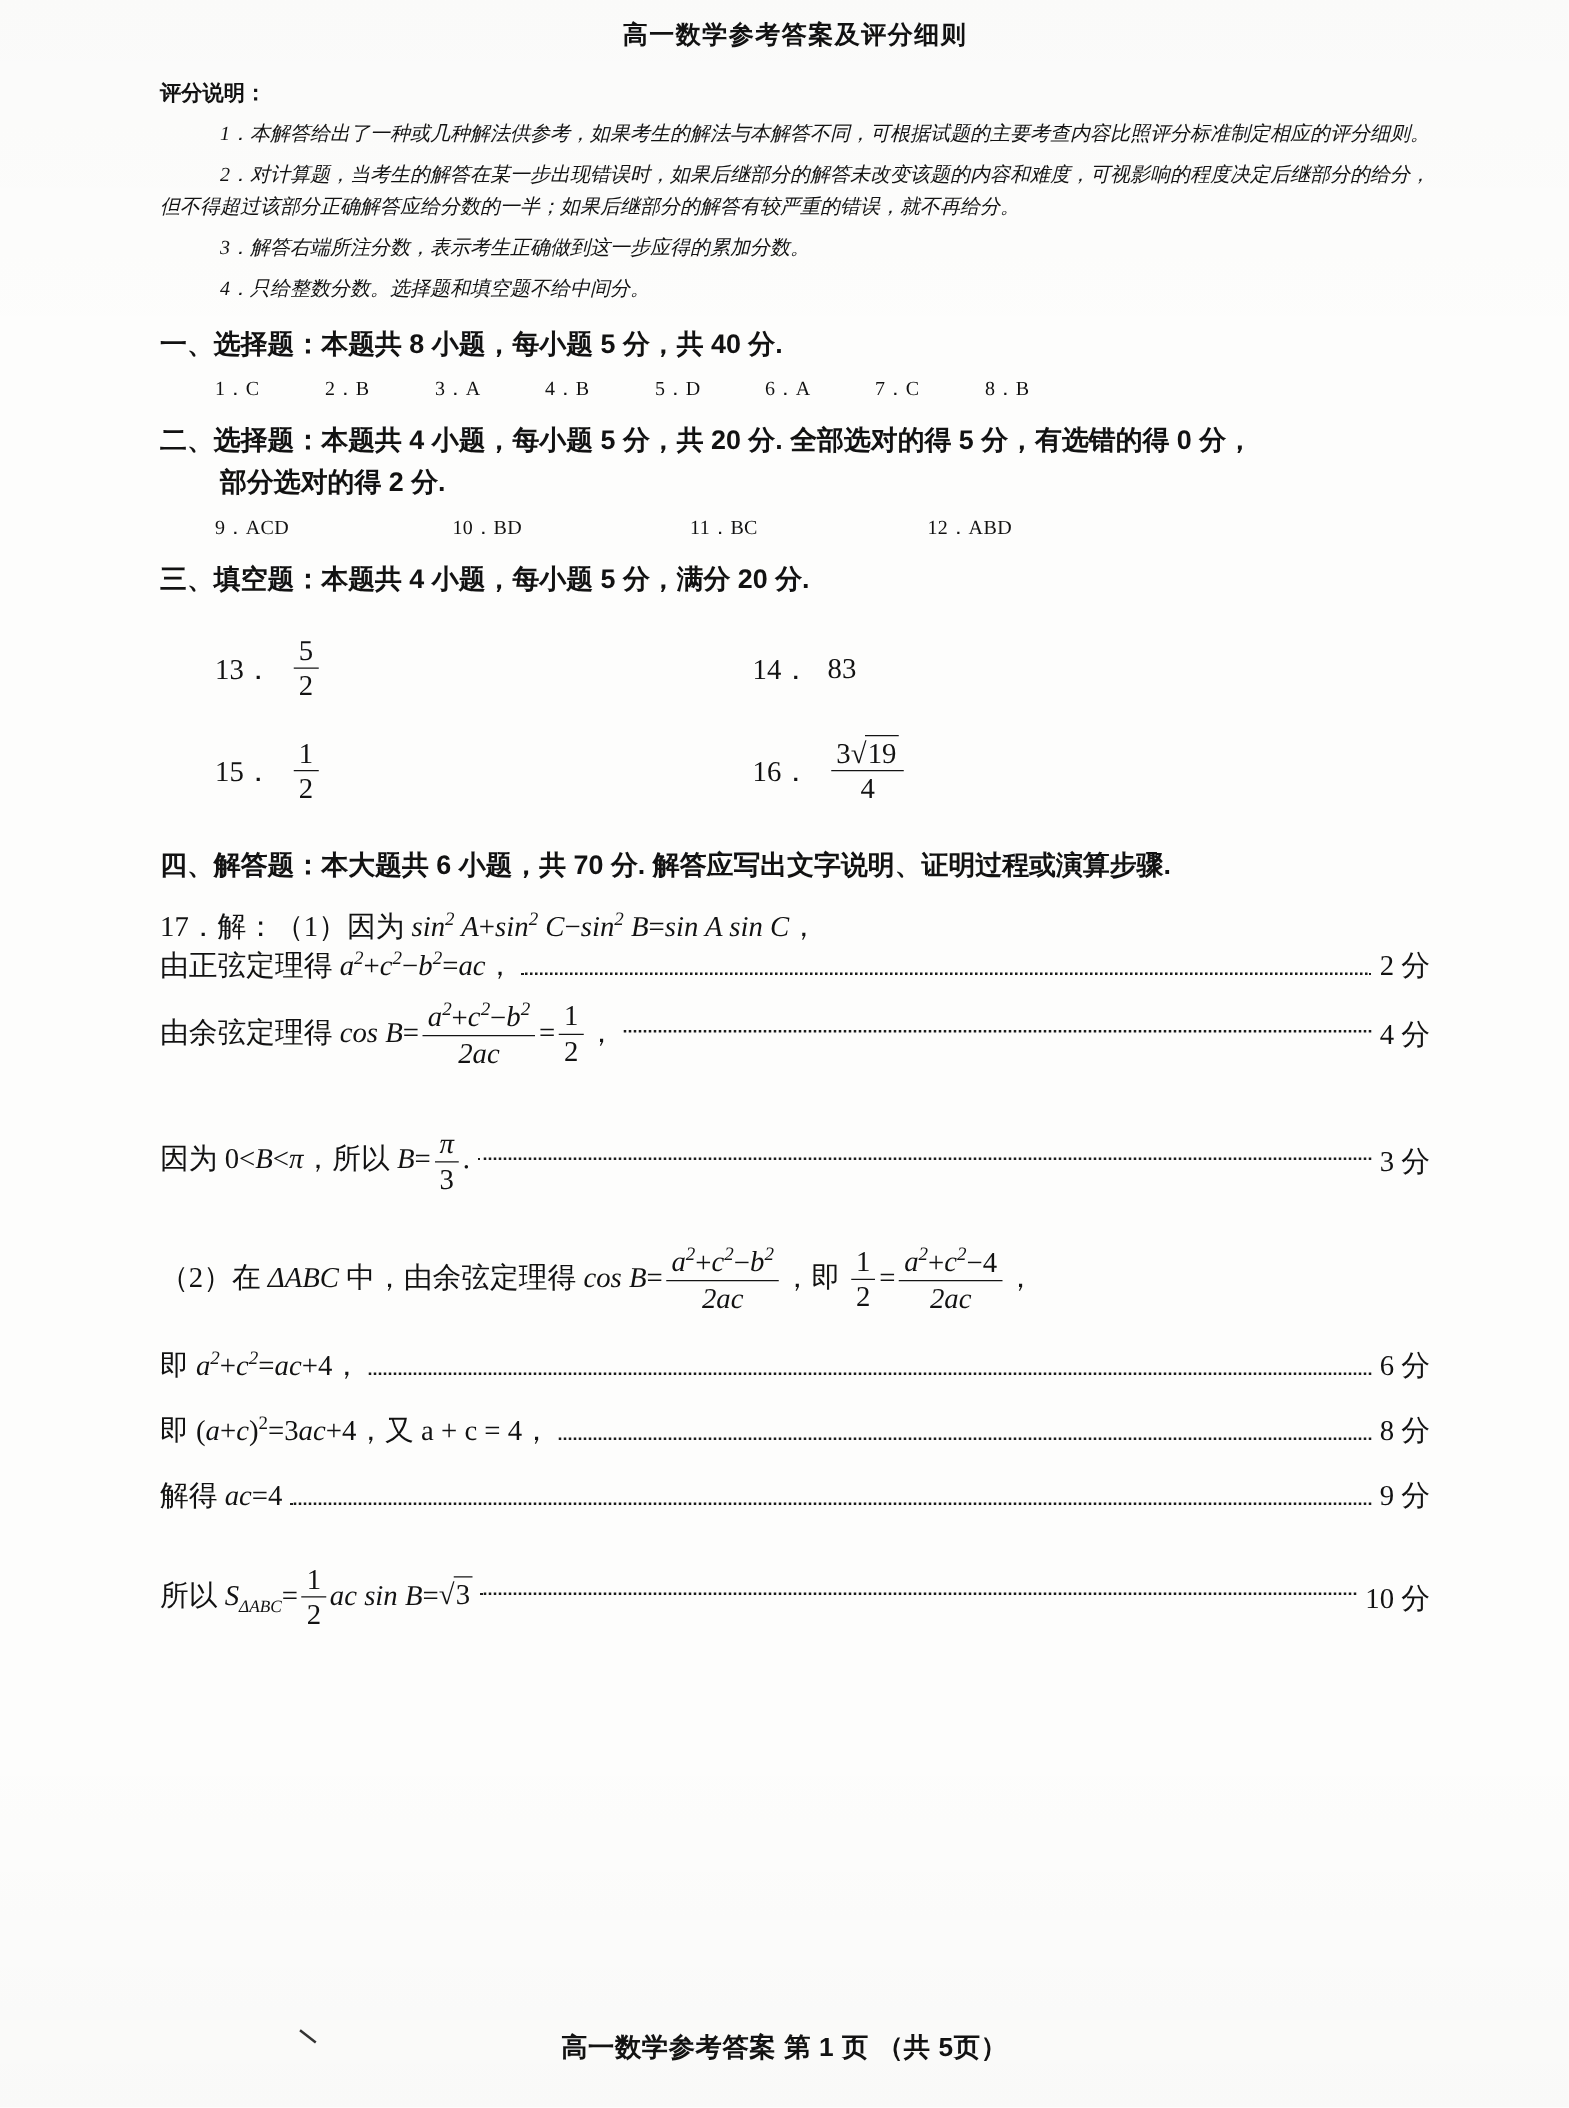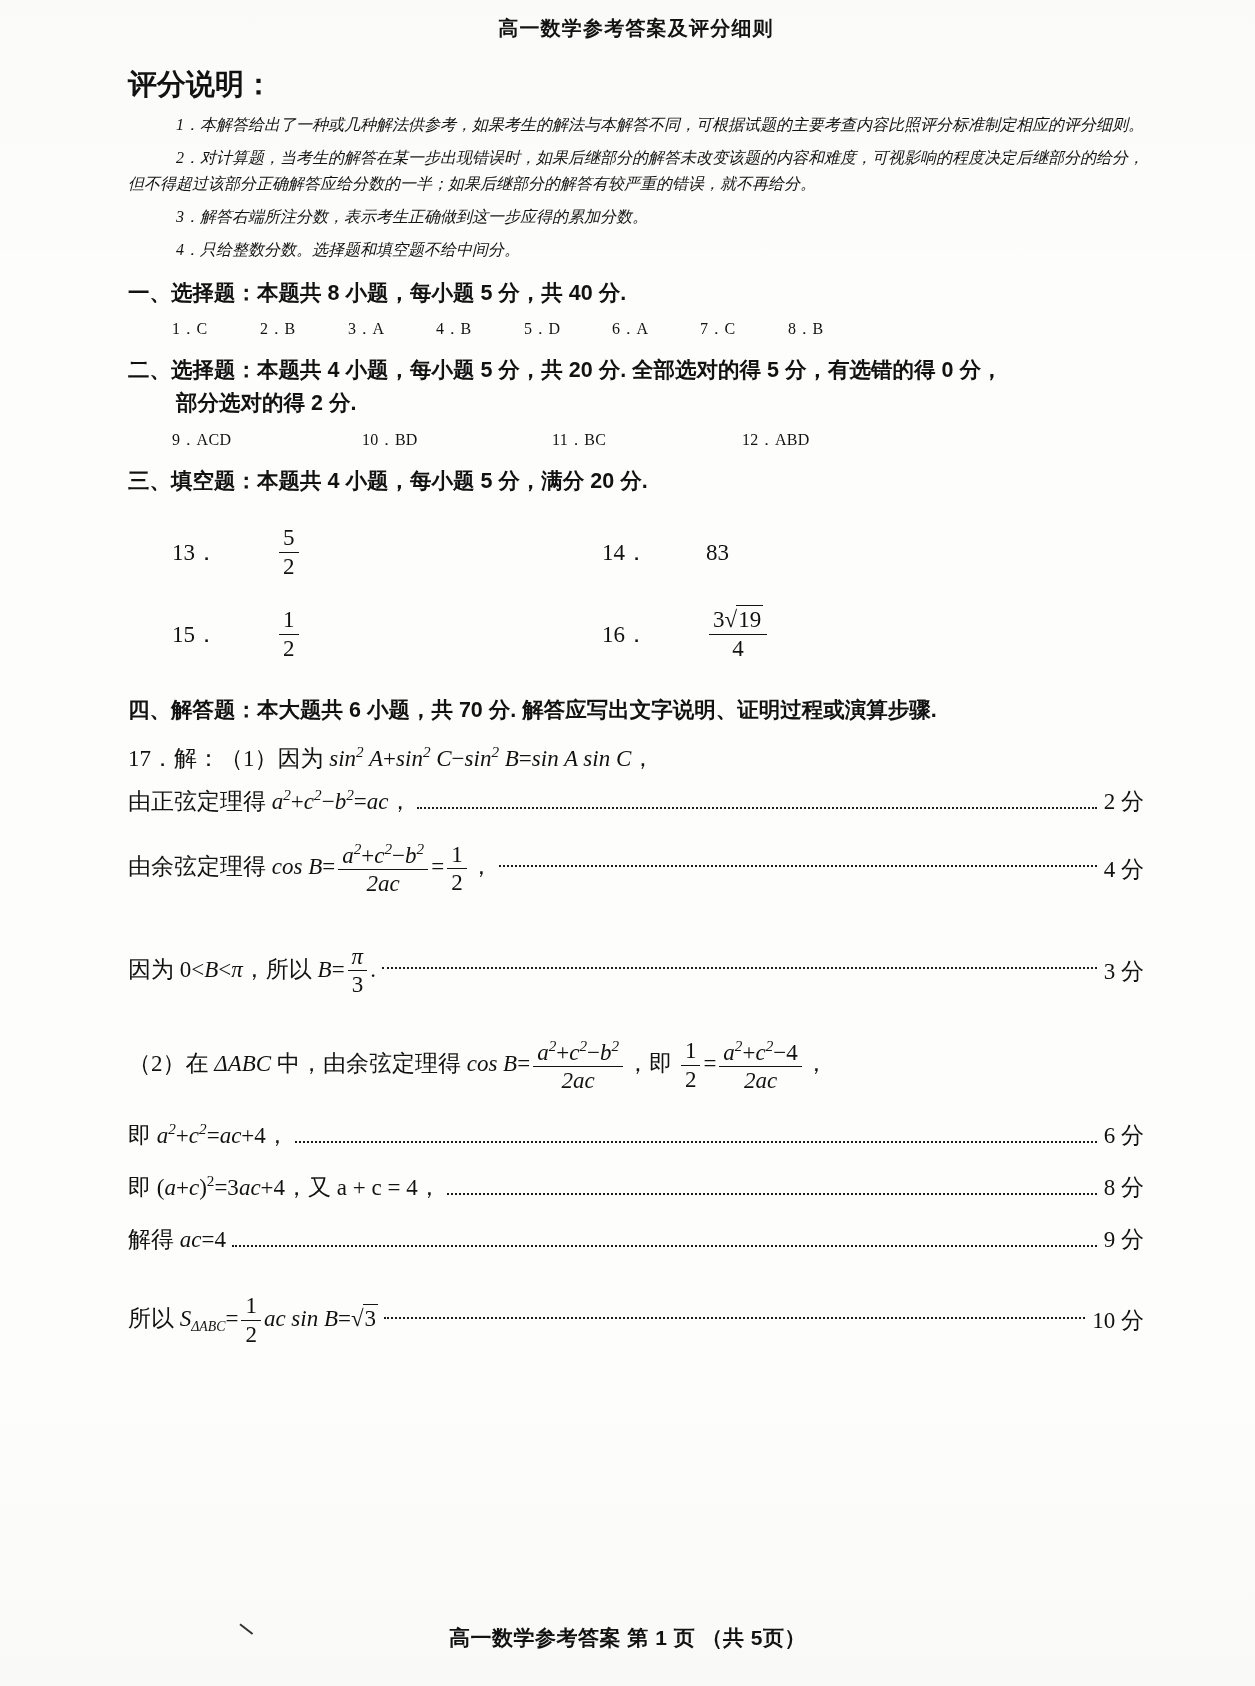--- a/index.html
+++ b/index.html
@@ -49,21 +49,21 @@
     font-size: 20px;
     letter-spacing: 1.2px;
     margin-top: 16px;
     line-height: 1.25;
   }
 
   
   .bold-label {
     font-family: "Liberation Sans", "DejaVu Sans", sans-serif;
     font-weight: bold;
-    font-size: 29px;
+    font-size: 17px;
     margin-top: 22px;
     line-height: 1.45;
   }
   .para {
     font-size: 16px;
     line-height: 1.62;
     margin-top: 7px;
     text-align: justify;
     text-justify: inter-ideograph;
     font-style: italic;
@@ -101,21 +101,20 @@
   }
   .blank-line {
     display: flex;
     align-items: center;
     min-height: 82px;
   }
   .blank-cell {
     display: flex;
     align-items: center;
     font-size: 23px;
-    gap: 44px;
   }
   .blank-cell.left  { width: 430px; }
   .blank-cell .lbl { margin-right: 14px; }
 
   
   .frac {
     display: inline-flex;
     flex-direction: column;
     align-items: center;
     vertical-align: middle;
@@ -138,21 +137,20 @@
     border-top: 1.6px solid #141414;
     padding: 1px 2px 0 2px;
     margin-left: -1px;
   }
 
   
   .sol-line {
     display: flex;
     align-items: baseline;
     font-size: 23px;
-    margin-top: 12px;
     min-height: 34px;
   }
   .sol-line.tall { min-height: 74px; align-items: center; }
   .sol-text { white-space: nowrap; }
   .dots {
     flex: 1 1 auto;
     border-bottom: 2.6px dotted #1a1a1a;
     margin: 0 4px 7px 6px;
     height: 1px;
     min-width: 20px;

